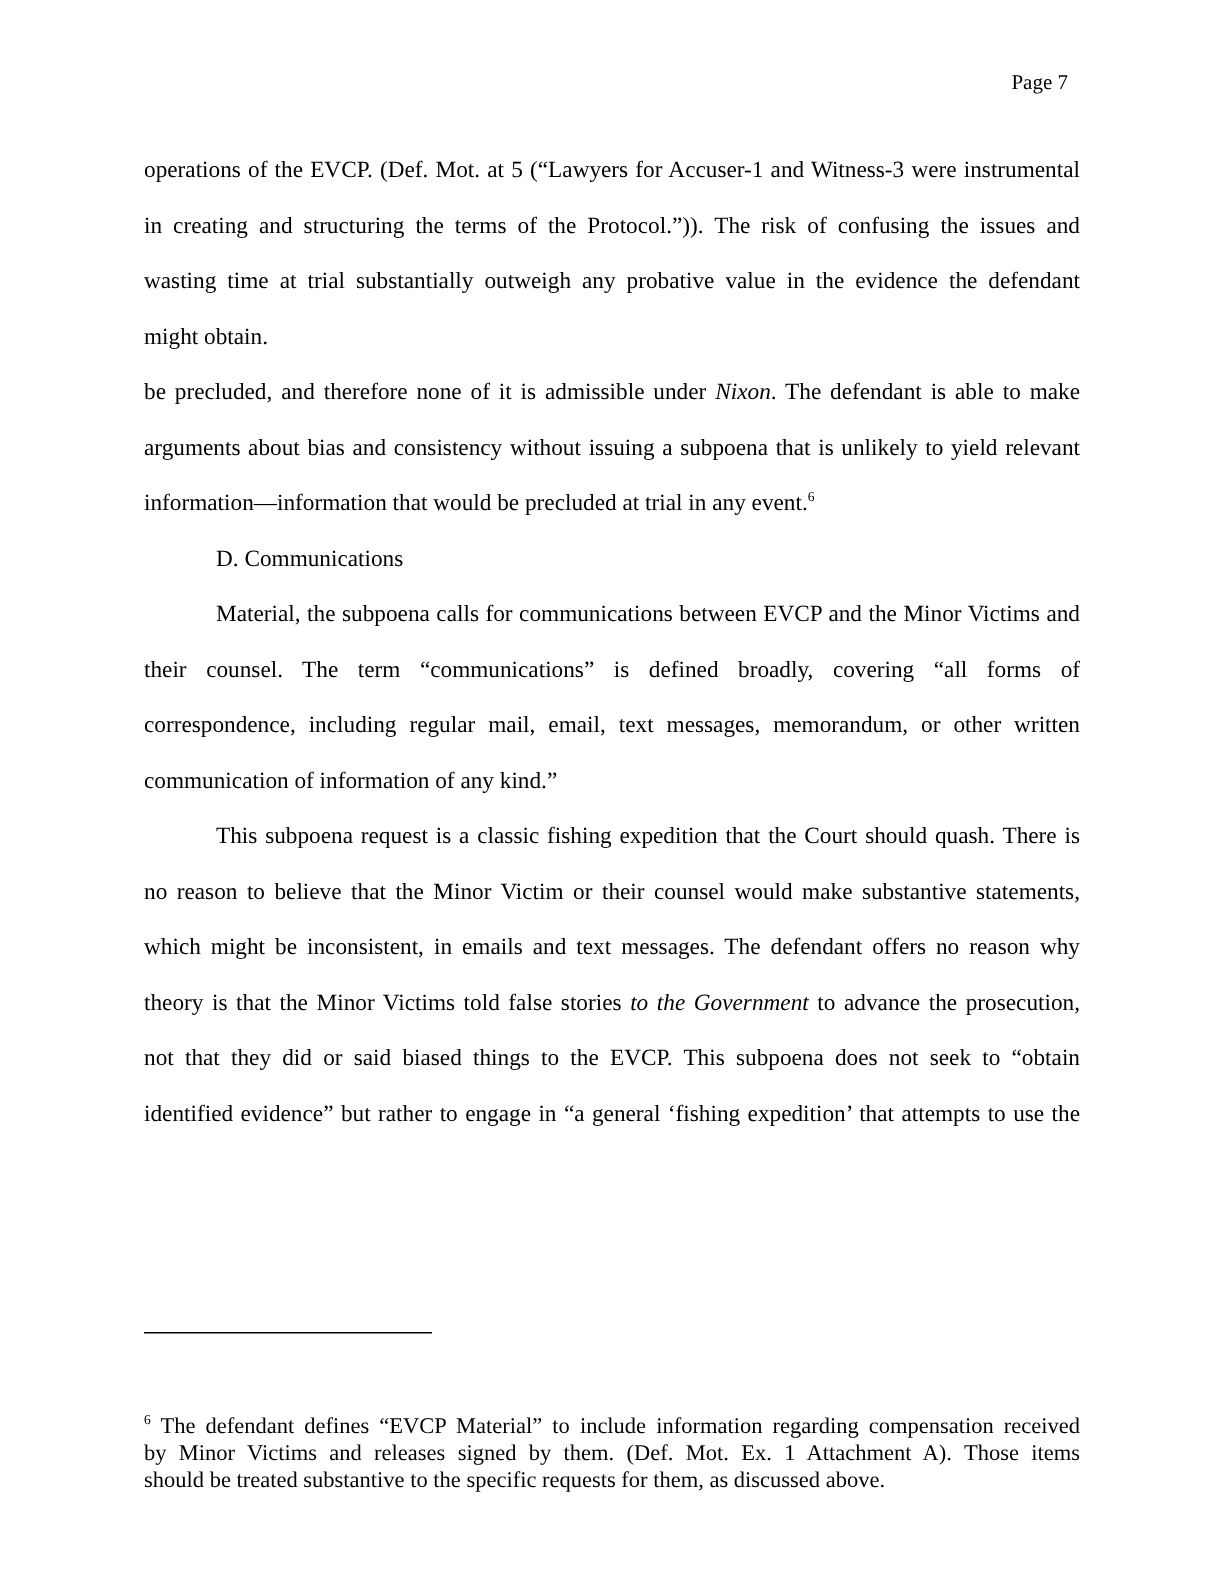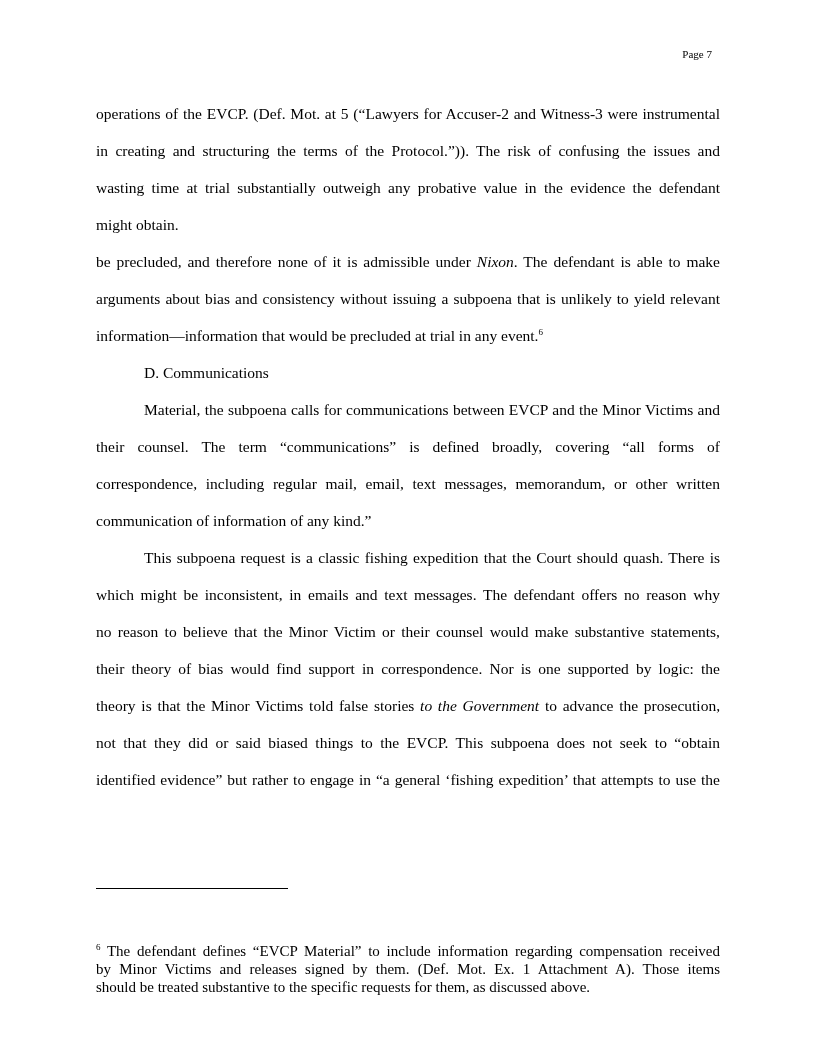--- a/index.html
+++ b/index.html
@@ -1,58 +1,57 @@
 <!DOCTYPE html>
 <html><head>
   <meta charset="utf-8">
   <style>
     html, body { margin: 0; padding: 0; background: #ffffff; }
     body { width: 816px; height: 1056px; position: relative; overflow: hidden;
            font-family: "Liberation Serif", "DejaVu Serif", serif; color: #000; }
-    .page-num { position: absolute; top: 48px; right: 104px; font-size: 11px; }
+    .page-num { position: absolute; top: 48px; right: 104px; font-size: 14px; }
     .body-text { position: absolute; left: 96px; top: 95px; width: 624px; font-size: 15.5px; }
     .line { height: 37px; line-height: 37px; white-space: nowrap; }
     .just { text-align: justify; text-align-last: justify; }
     .indent { padding-left: 48px; }
     .heading { font-weight: normal; }
     sup { font-size: 9px; vertical-align: super; line-height: 0; }
     .fn-rule { position: absolute; left: 96px; top: 888px; width: 192px; border-top: 1px solid #000; }
     .footnote { position: absolute; left: 96px; top: 942px; width: 624px; font-size: 15px; line-height: 18px; }
     .footnote .fl { text-align: justify; text-align-last: justify; white-space: nowrap; height: 18px; }
     .footnote .fl.last { text-align-last: left; }
   </style>
 </head>
 <body>
 
 <div class="page-num">Page 7</div>
 
 <div class="body-text">
   <div>
-    <div class="line just">operations of the EVCP.  (Def. Mot. at 5 (“Lawyers for Accuser-2 and Witness-3 were instrumental</div>
+    <div class="line just">operations of the EVCP.  (Def. Mot. at 5 (“Lawyers for Accuser-1 and Witness-3 were instrumental</div>
     <div class="line just">in creating and structuring the terms of the Protocol.”)).  The risk of confusing the issues and</div>
     <div class="line just">wasting time at trial substantially outweigh any probative value in the evidence the defendant</div>
     <div class="line">might obtain.</div>
   </div>
   <div>
     <div class="line just"><span>be precluded, and therefore none of it is admissible under </span><i>Nixon</i><span>.  The defendant is able to make</span></div>
     <div class="line just">arguments about bias and consistency without issuing a subpoena that is unlikely to yield relevant</div>
     <div class="line"><span>information—information that would be precluded at trial in any event.</span><sup>6</sup></div>
   </div>
   <div class="line indent heading">D.  Communications</div>
   <div>
     <div class="line just indent">Material, the subpoena calls for communications between EVCP and the Minor Victims and</div>
     <div class="line just">their counsel.  The term “communications” is defined broadly, covering “all forms of</div>
     <div class="line just">correspondence, including regular mail, email, text messages, memorandum, or other written</div>
     <div class="line">communication of information of any kind.”</div>
   </div>
   <div>
     <div class="line just indent">This subpoena request is a classic fishing expedition that the Court should quash.  There is</div>
+    <div class="line just">no reason to believe that the Minor Victim or their counsel would make substantive statements,</div>
     <div class="line just">which might be inconsistent, in emails and text messages.  The defendant offers no reason why</div>
-    <div class="line just">no reason to believe that the Minor Victim or their counsel would make substantive statements,</div>
-    <div class="line just">their theory of bias would find support in correspondence.  Nor is one supported by logic: the</div>
     <div class="line just"><span>theory is that the Minor Victims told false stories </span><i>to the Government</i><span> to advance the prosecution,</span></div>
     <div class="line just">not that they did or said biased things to the EVCP.  This subpoena does not seek to “obtain</div>
     <div class="line just">identified evidence” but rather to engage in “a general ‘fishing expedition’ that attempts to use the</div>
   </div>
 </div>
 
 <div class="fn-rule"></div>
 <div class="footnote">
   <div class="fl"><sup>6</sup><span> The defendant defines “EVCP Material” to include information regarding compensation received</span></div>
   <div class="fl">by Minor Victims and releases signed by them.  (Def. Mot. Ex. 1 Attachment A).  Those items</div>

